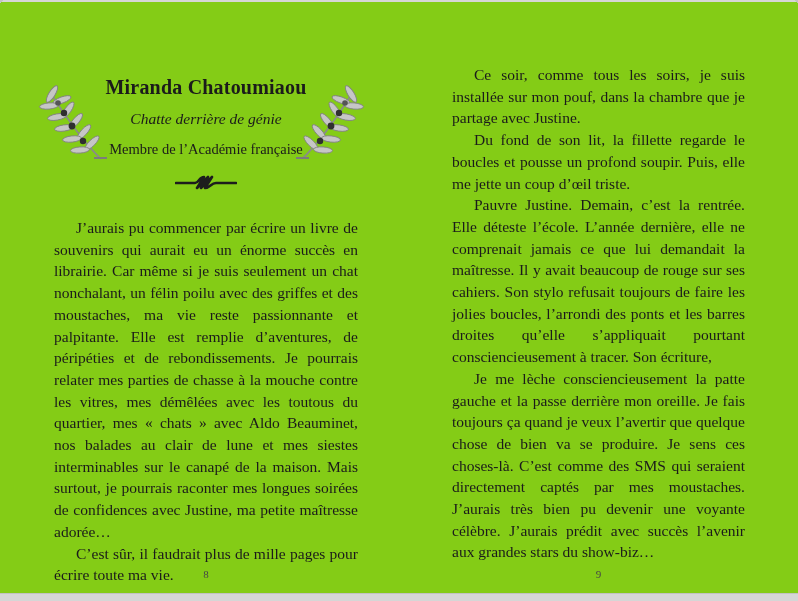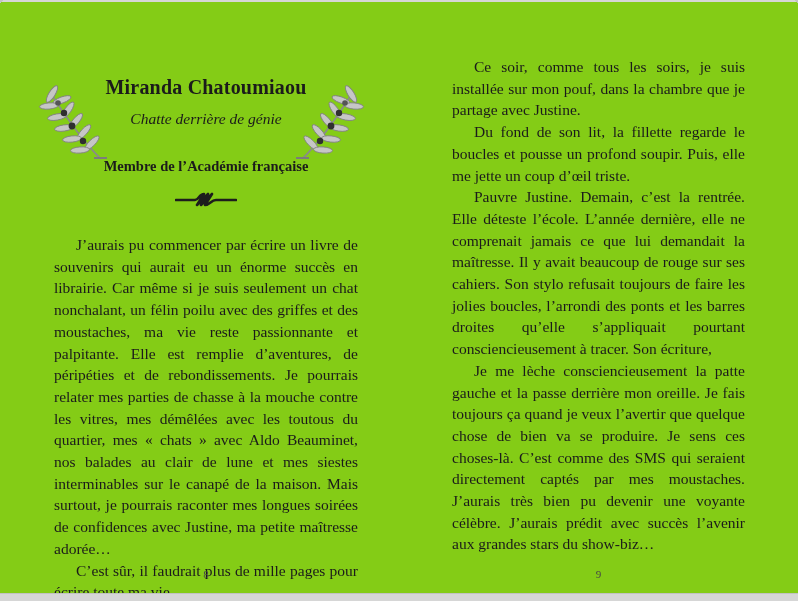--- a/index.html
+++ b/index.html
@@ -14,31 +14,31 @@
   .corner.tl{top:0;left:0;background:linear-gradient(135deg,#c3c3c3 0 14%,transparent 15%);}
   .corner.tr{top:0;right:0;background:linear-gradient(225deg,#c3c3c3 0 14%,transparent 15%);}
 
   .page{position:absolute;top:0;height:601px;}
   .page-left{left:54px;width:304px;}
   .page-right{left:452px;width:293px;}
 
   .chapter-header{position:relative;text-align:center;padding-top:76px;}
   .title{font-size:20px;font-weight:bold;margin:0;letter-spacing:.2px;}
   .subtitle{font-style:italic;font-size:15.5px;margin-top:11px;}
-  .affiliation{font-weight:bold;font-size:14.5px;margin-top:30px;}
+  .affiliation{font-weight:normal;font-size:14.5px;margin-top:13px;}
 
   .branch{position:absolute;top:84px;}
   .branch-left{left:-17px;}
   .branch-right{right:-8px;transform:scaleX(-1);}
 
   .divider{display:block;margin:15px auto 0;}
 
   .body{margin-top:25px;font-size:15.5px;line-height:21.7px;text-align:justify;}
   .body p{margin:0;text-indent:22px;}
-  .page-right .body{margin-top:4px;padding-top:52px;}
+  .page-right .body{margin-top:12px;padding-top:52px;}
 
   .pagenum{position:absolute;top:568px;left:0;width:100%;text-align:center;
     font-size:11px;color:#474747;}
 </style>
 </head>
 <body>
 
 <div class="stage">
   <div class="top-line"></div>
   <div class="corner tl"></div>

